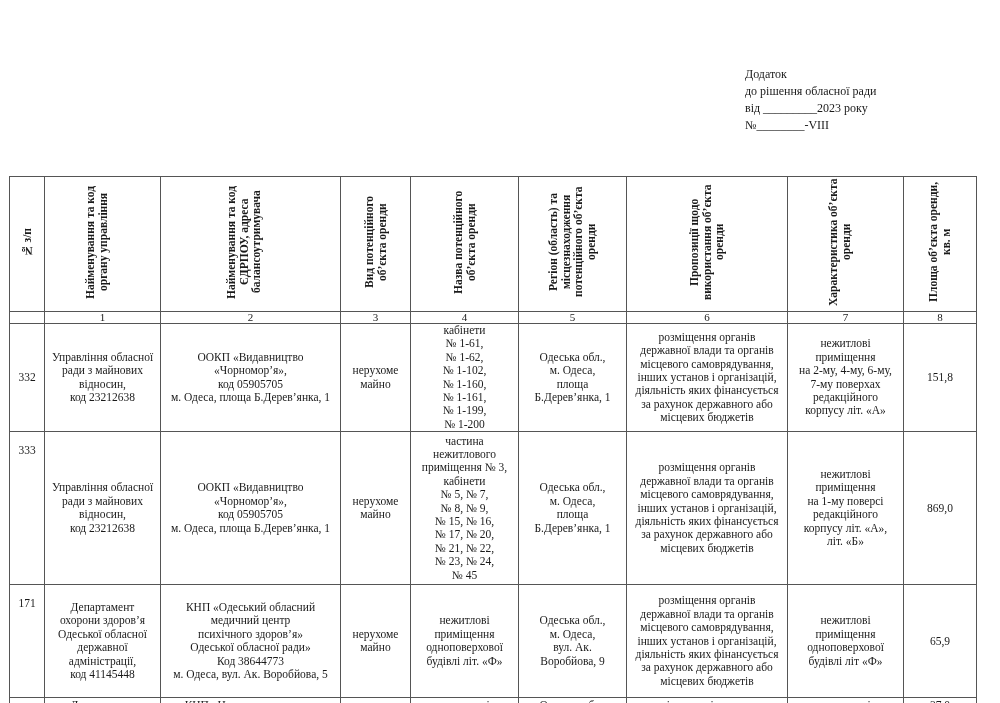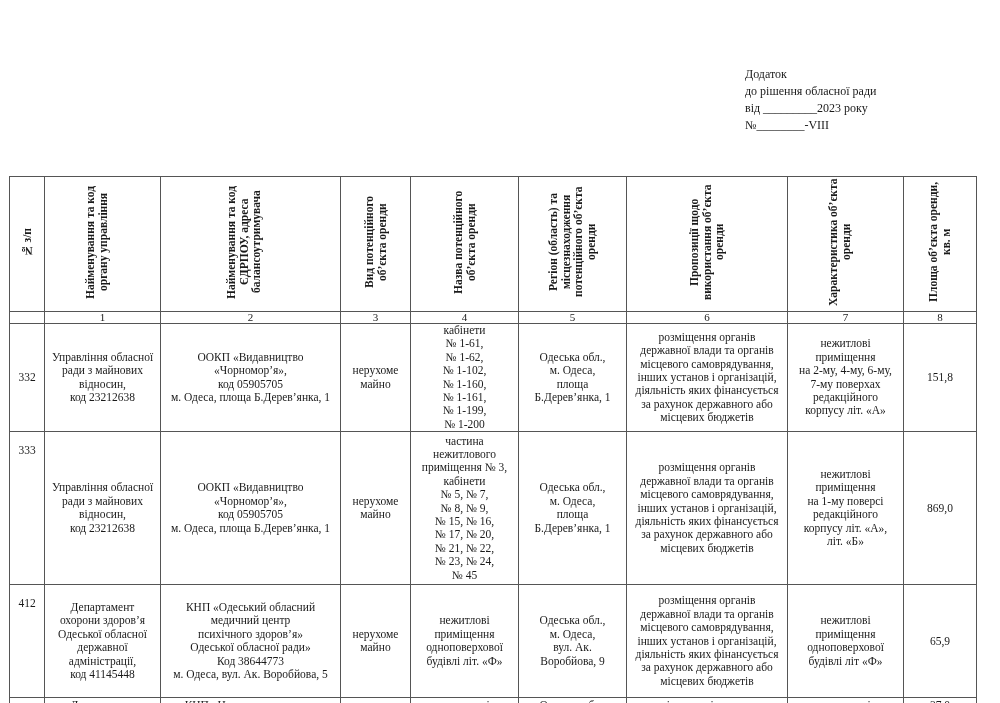--- a/index.html
+++ b/index.html
@@ -176,21 +176,21 @@
       <td class="multi">нежитлові
 приміщення
 на 1-му поверсі
 редакційного
 корпусу літ. «А»,
 літ. «Б»</td>
       <td>869,0</td>
     </tr>
 
     <tr class="r334">
-      <td class="no top">412</td>
+      <td class="no top">171</td>
       <td class="multi">Департамент
 охорони здоров’я
 Одеської обласної
 державної
 адміністрації,
 код 41145448</td>
       <td class="multi">КНП «Одеський обласний
 медичний центр
 психічного здоров’я»
 Одеської обласної ради»

